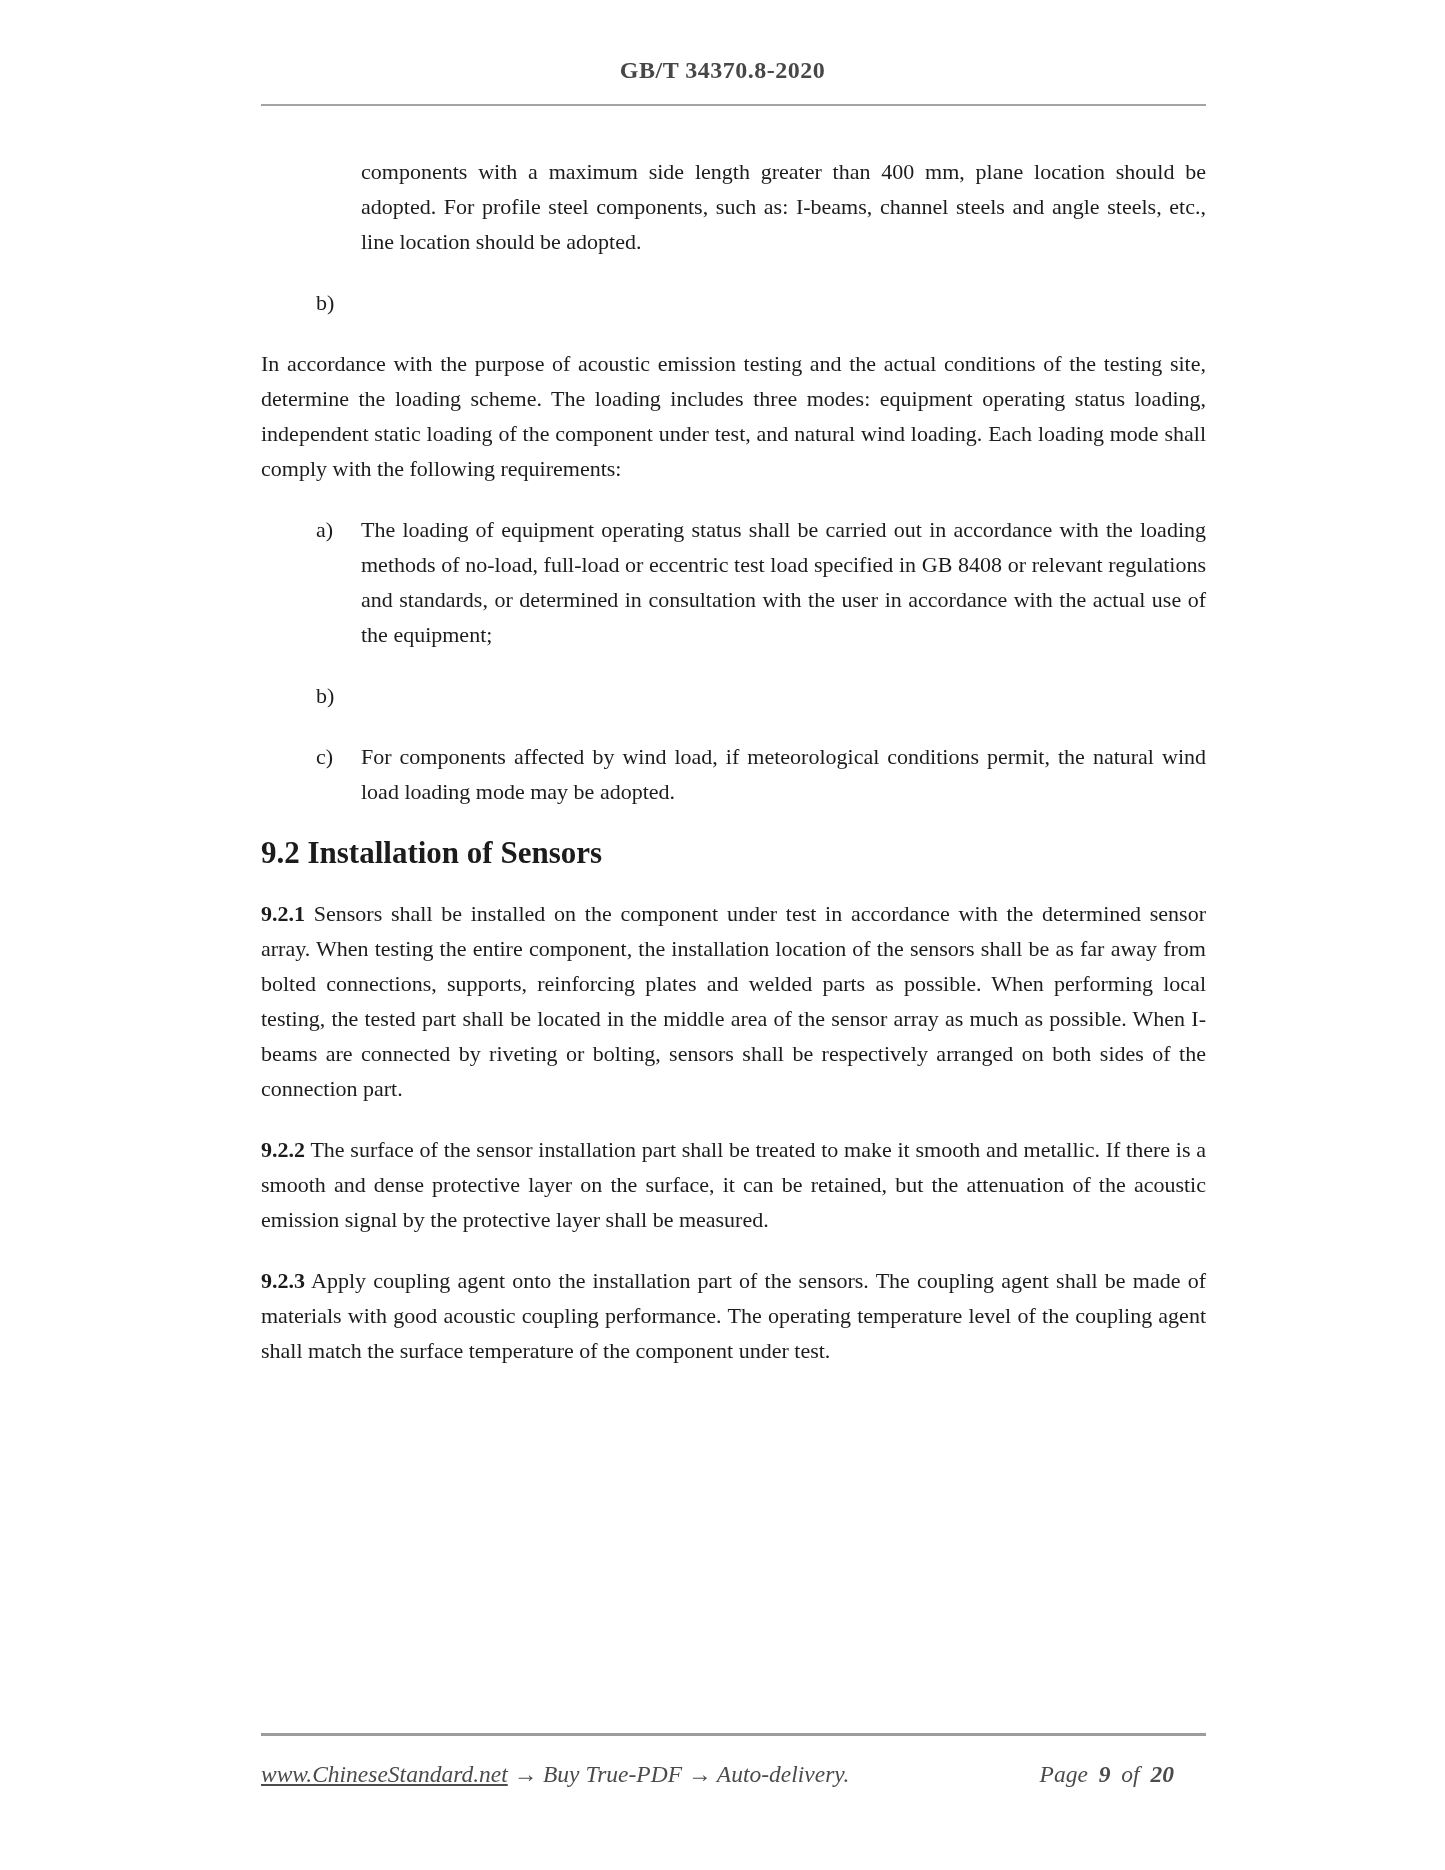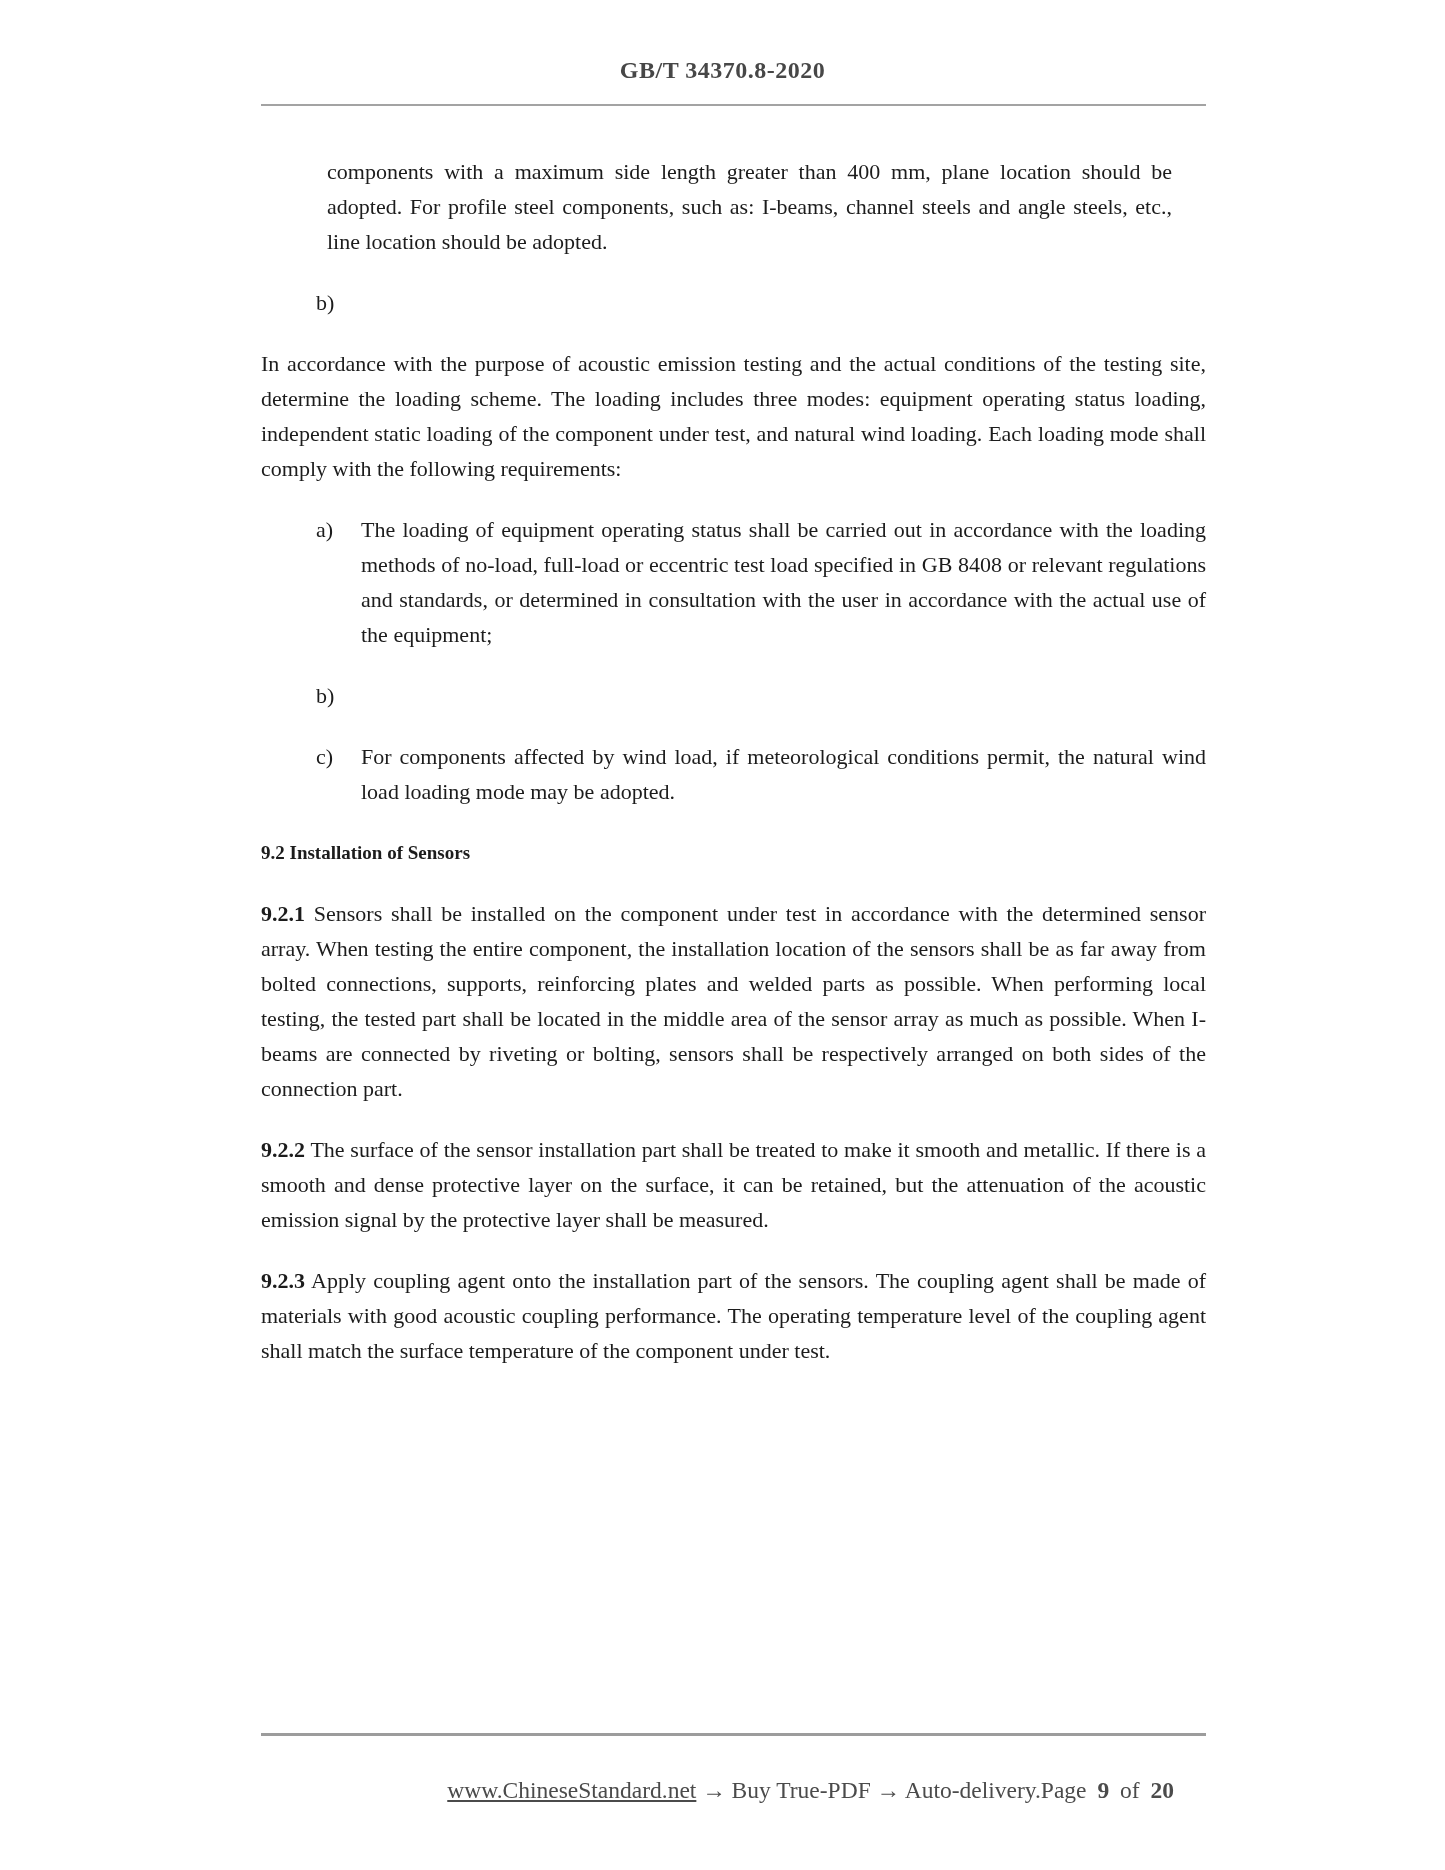--- a/index.html
+++ b/index.html
@@ -35,41 +35,42 @@
     width: 945px;
     font-size: 22px;
     line-height: 35px;
   }
   .block { margin: 0 0 26px 0; }
   .just {
     text-align: justify;
     text-justify: inter-word;
     text-align-last: left;
   }
-  .indented { margin-left: 66px; width: 845px; }
+  .indented { margin-left: 100px; width: 845px; }
   .list-item { display: flex; padding-left: 55px; }
   .list-marker { flex: 0 0 45px; }
   .list-text { flex: 1; }
   .heading-sub { font-weight: bold; font-size: 23px; line-height: 35px; }
-  .heading-main { font-weight: bold; font-size: 19px; line-height: 35px; }
+  .heading-main { font-weight: bold; font-size: 31px; line-height: 35px; }
   .clause-num { font-weight: bold; }
   .footer {
     position: absolute;
     top: 1733px; left: 261px;
     width: 945px;
     font-size: 23.5px;
     color: #4b4b4b;
   }
   .footer-rule { width: 100%; height: 3px; background: #9c9c9c; }
   .footer-row {
-    margin-top: 37px;
+    margin-top: 21px;
     display: flex;
-    justify-content: flex-end;
+    justify-content: space-between;
     align-items: baseline;
     line-height: 34px;
+    font-style: italic;
   }
   .site-link { color: #4b4b4b; text-decoration: underline; cursor: pointer; }
   .page-indicator { padding-right: 32px; word-spacing: 5px; }
   .bold { font-weight: bold; }
 </style>
 </head>
 <body>
 
 <div class="page">
 

